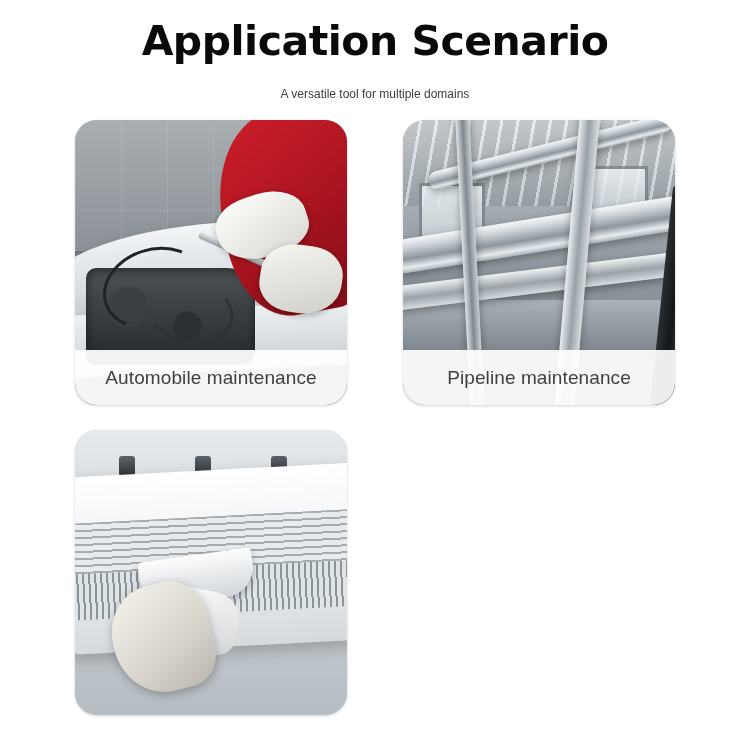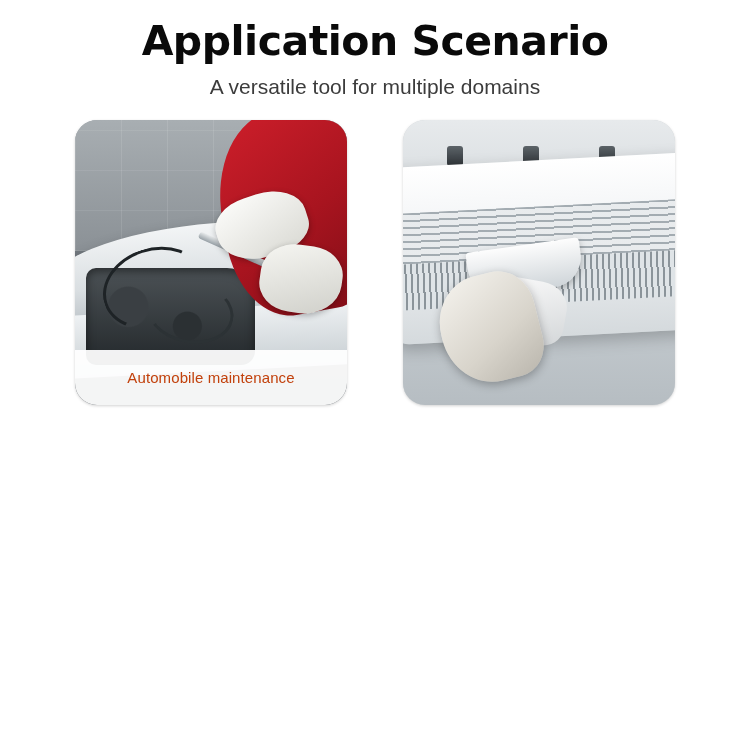--- a/index.html
+++ b/index.html
@@ -27,23 +27,23 @@
     font-family: "DejaVu Sans", sans-serif;
     font-weight: bold;
     font-size: 41px;
     letter-spacing: -0.5px;
     color: #0a0a0a;
     margin: 0;
     line-height: 1.15;
   }
   .subtitle {
     font-family: "Liberation Sans", sans-serif;
-    font-size: 21px;
+    font-size: 12px;
     color: #3c3c3c;
-    margin: 10px 0 0 0;
+    margin: 22px 0 0 0;
     font-weight: 400;
   }
   .grid {
     position: absolute;
     left: 75px;
     top: 120px;
     width: 600px;
     display: grid;
     grid-template-columns: 272px 272px;
     grid-template-rows: 285px 285px;
@@ -67,22 +67,22 @@
   .caption {
     position: absolute;
     left: 0;
     right: 0;
     bottom: 0;
     height: 55px;
     background: rgba(255,255,255,0.94);
     display: flex;
     align-items: center;
     justify-content: center;
-    font-size: 15px;
-    color: #c2410c;
+    font-size: 19px;
+    color: #404040;
     font-family: "Liberation Sans", sans-serif;
     letter-spacing: 0.1px;
   }
   .card:nth-child(2) .caption,
   .card:nth-child(4) .caption {
     background: rgba(255,255,255,0.92);
   }
 
   
   .auto-bg {
@@ -319,20 +319,36 @@
         <div class="hose1"></div>
         <div class="hose2"></div>
         <div class="sleeve"></div>
         <div class="wrench"></div>
         <div class="glove-a"></div>
         <div class="glove-b"></div>
       </div>
       <div class="caption">Automobile maintenance</div>
     </div>
 
+    <div class="card">
+      <div class="photo">
+        <div class="pipe-bg"></div>
+        <div class="ceiling"></div>
+        <div class="window-w"></div>
+        <div class="window-w2"></div>
+        <div class="floor2"></div>
+        <div class="bigpipe p3"></div>
+        <div class="bigpipe p1"></div>
+        <div class="bigpipe p2"></div>
+        <div class="bigpipe p4"></div>
+        <div class="bigpipe p5"></div>
+        <div class="darkpipe"></div>
+      </div>
+      <div class="caption">Pipeline maintenance</div>
+    </div>
 
     <div class="card">
       <div class="photo">
         <div class="ac-bg"></div>
         <div class="bracket b1"></div>
         <div class="bracket b2"></div>
         <div class="bracket b3"></div>
         <div class="ac-body"></div>
         <div class="ac-vent"></div>
         <div class="ac-fins"></div>

